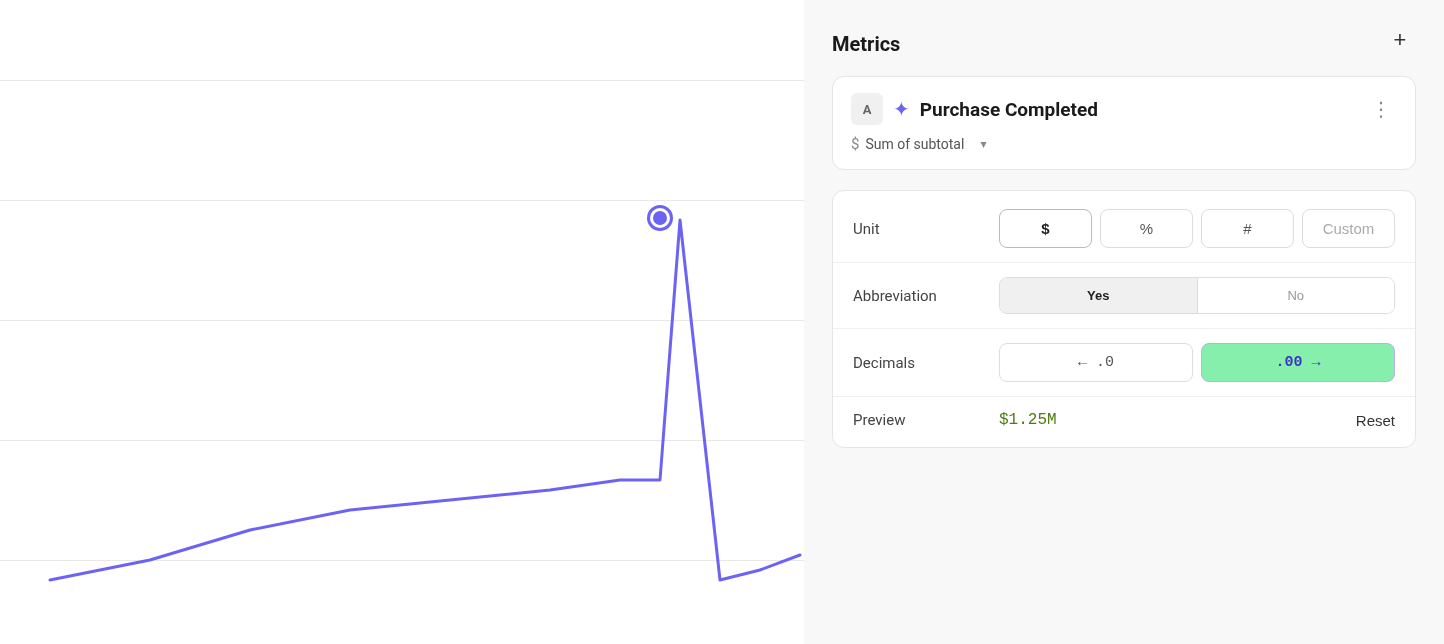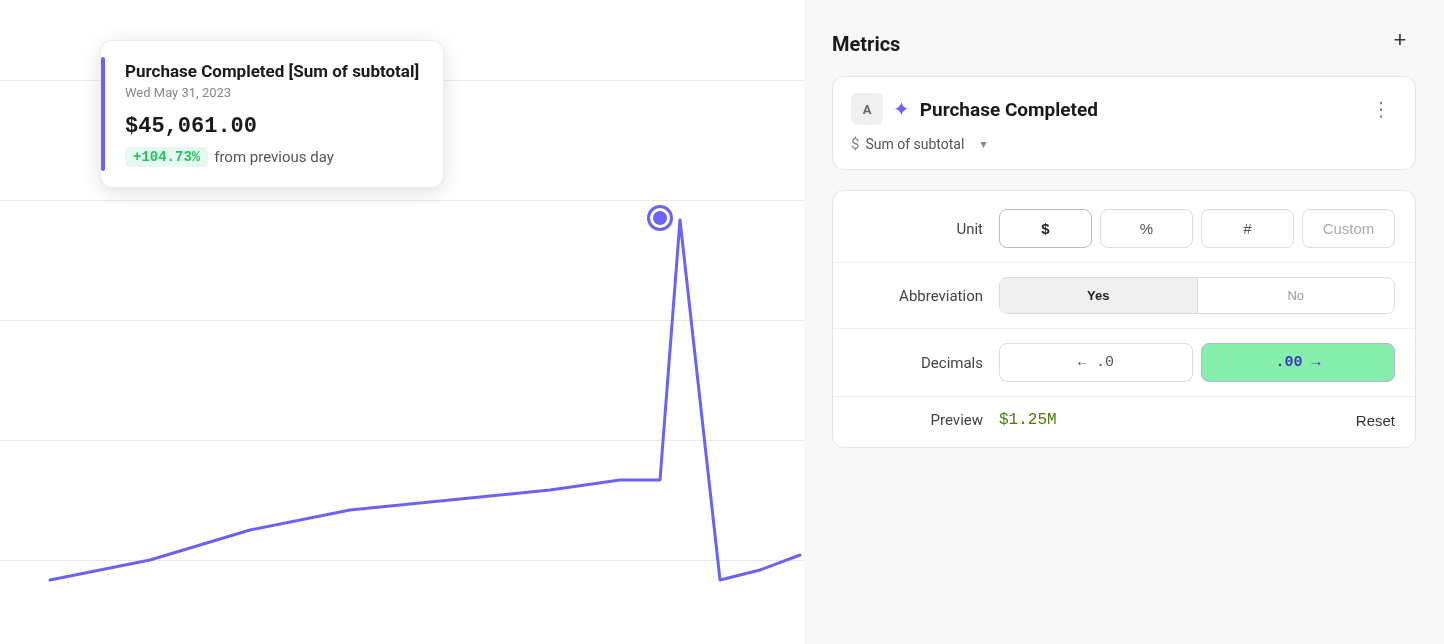--- a/index.html
+++ b/index.html
@@ -227,21 +227,20 @@
       padding: 14px 20px;
       border-bottom: 1px solid #f0f0f0;
       gap: 16px;
     }
     .settings-row:last-child { border-bottom: none; }
     .settings-label {
       font-size: 15px;
       color: #444;
       width: 130px;
       flex-shrink: 0;
-      text-align: right;
     }
     .settings-controls {
       display: flex;
       align-items: center;
       gap: 8px;
       flex: 1;
     }
 
     
     .unit-group {
@@ -355,30 +354,20 @@
     <div class="grid-line" style="top: 440px;"></div>
     <div class="grid-line" style="top: 560px;"></div>
   </div>
 
   <svg class="chart-svg" viewBox="0 0 804 644" preserveAspectRatio="none">
     <polyline points="50,580 150,560 250,530 350,510 450,500 550,490 620,480 660,480 680,220 720,580 760,570 800,555" fill="none" stroke="#6c63f5" stroke-width="3" stroke-linejoin="round" stroke-linecap="round"></polyline>
   </svg>
 
   <div class="data-point"></div>
 
-  <div class="tooltip-card">
-    <div class="tooltip-left-bar"></div>
-    <div class="tooltip-title">Purchase Completed [Sum of subtotal]</div>
-    <div class="tooltip-date">Wed May 31, 2023</div>
-    <div class="tooltip-value">$45,061.00</div>
-    <div class="tooltip-change">
-      <span class="tooltip-badge">+104.73%</span>
-      <span>from previous day</span>
-    </div>
-  </div>
 </div>
 
 <div class="right-panel">
 
   <div class="panel-header">
     <span class="panel-title">Metrics</span>
     <button class="add-button">+</button>
   </div>
 
   <div class="metric-card">

